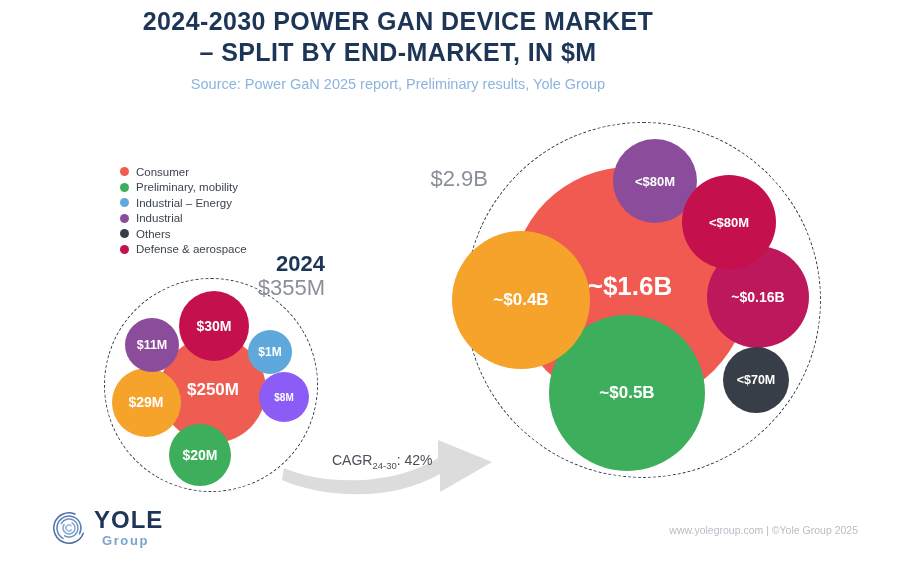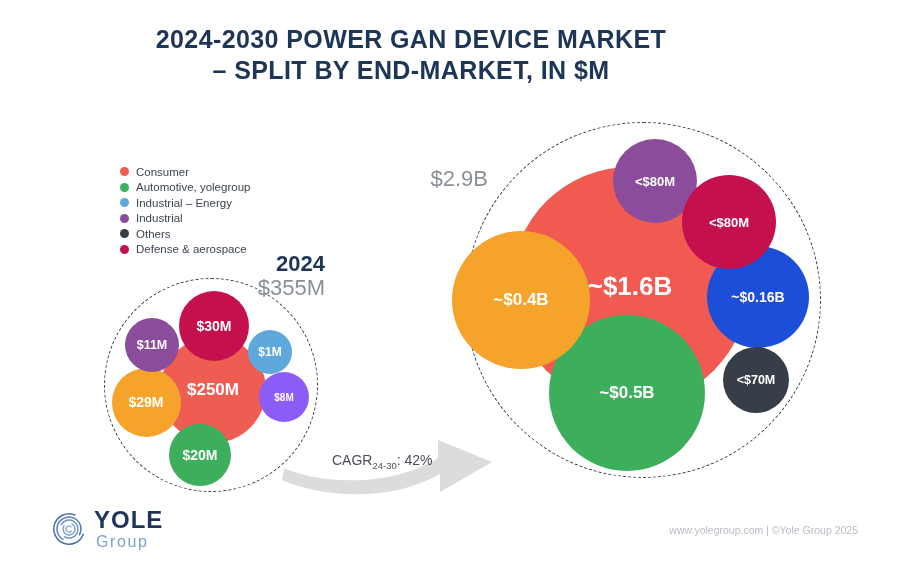--- a/index.html
+++ b/index.html
@@ -12,25 +12,24 @@
     height: 566px;
     position: relative;
     overflow: hidden;
     font-family: "Liberation Sans", sans-serif;
     color: #1e3a5f;
   }
 
   
   #header {
     position: absolute;
-    top: 24px;
+    top: 6px;
     left: 0;
     width: 796px;
     text-align: center;
-    margin-left: 13px;
   }
   #title-line1, #title-line2 {
     font-size: 25px;
     font-weight: bold;
     color: #1d3557;
     letter-spacing: 0.4px;
     line-height: 31px;
   }
   #subtitle {
     margin-top: 8px;
@@ -138,52 +137,54 @@
     line-height: 1;
   }
   #logo-yole {
     font-size: 24px;
     font-weight: bold;
     color: #1d3557;
     letter-spacing: 1px;
     display: block;
   }
   #logo-group {
-    font-size: 16px;
+    font-size: 13px;
     color: #7ba3cc;
     letter-spacing: 1.6px;
     display: block;
     margin-top: 2px;
-    margin-left: 2px;
+    margin-left: 8px;
+    font-weight: bold;
   }
   #footer-right {
     position: absolute;
     right: 42px;
     top: 524px;
     font-size: 10.5px;
     color: #b8bdc4;
     white-space: nowrap;
   }
 </style>
 </head>
 <body>
 
 <div id="header">
   <div id="title-line1">2024-2030 POWER GAN DEVICE MARKET</div>
   <div id="title-line2">– SPLIT BY END-MARKET, IN $M</div>
+  <div id="subtitle">Source: Power GaN 2025 report, Preliminary results, Yole Group</div>
 </div>
 
 <div id="legend">
     <div class="legend-row">
       <span class="legend-dot" style="background: rgb(239, 93, 82);"></span>
       <span class="legend-label">Consumer</span>
     </div>
     <div class="legend-row">
       <span class="legend-dot" style="background: rgb(61, 174, 92);"></span>
-      <span class="legend-label">Automotive, yolegroup</span>
+      <span class="legend-label">Preliminary, mobility</span>
     </div>
     <div class="legend-row">
       <span class="legend-dot" style="background: rgb(95, 168, 220);"></span>
       <span class="legend-label">Industrial – Energy</span>
     </div>
     <div class="legend-row">
       <span class="legend-dot" style="background: rgb(139, 77, 155);"></span>
       <span class="legend-label">Industrial</span>
     </div>
     <div class="legend-row">
@@ -229,21 +230,21 @@
     <div class="dashed-ring" style="left: 465px; top: 122px; width: 356px; height: 356px;"></div>
     <div class="bubble" style="left: 511px; top: 167px; width: 238px; height: 238px; background: rgb(240, 90, 81); font-size: 26px;">
       <span>~$1.6B</span>
     </div>
     <div class="bubble" style="left: 549px; top: 315px; width: 156px; height: 156px; background: rgb(61, 174, 92); font-size: 17px;">
       <span>~$0.5B</span>
     </div>
     <div class="bubble" style="left: 452px; top: 231px; width: 138px; height: 138px; background: rgb(245, 163, 42); font-size: 17px;">
       <span>~$0.4B</span>
     </div>
-    <div class="bubble" style="left: 707px; top: 246px; width: 102px; height: 102px; background: #1d4ed8; font-size: 14px;">
+    <div class="bubble" style="left: 707px; top: 246px; width: 102px; height: 102px; background: #be185d; font-size: 14px;">
       <span>~$0.16B</span>
     </div>
     <div class="bubble" style="left: 613px; top: 139px; width: 84px; height: 84px; background: rgb(139, 77, 155); font-size: 13px;">
       <span>&lt;$80M</span>
     </div>
     <div class="bubble" style="left: 682px; top: 175px; width: 94px; height: 94px; background: rgb(196, 16, 76); font-size: 13px;">
       <span>&lt;$80M</span>
     </div>
     <div class="bubble" style="left: 723px; top: 347px; width: 66px; height: 66px; background: rgb(56, 62, 71); font-size: 12.5px;">
       <span>&lt;$70M</span>

